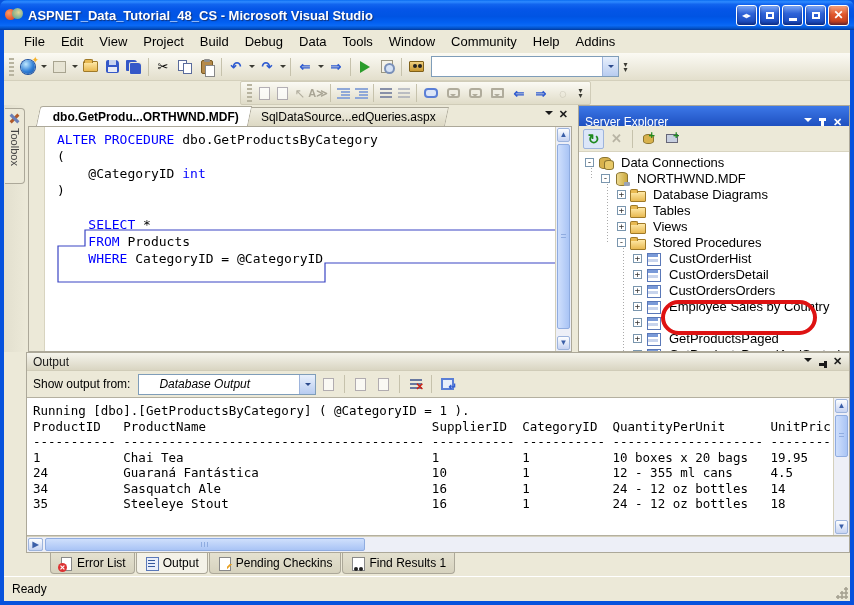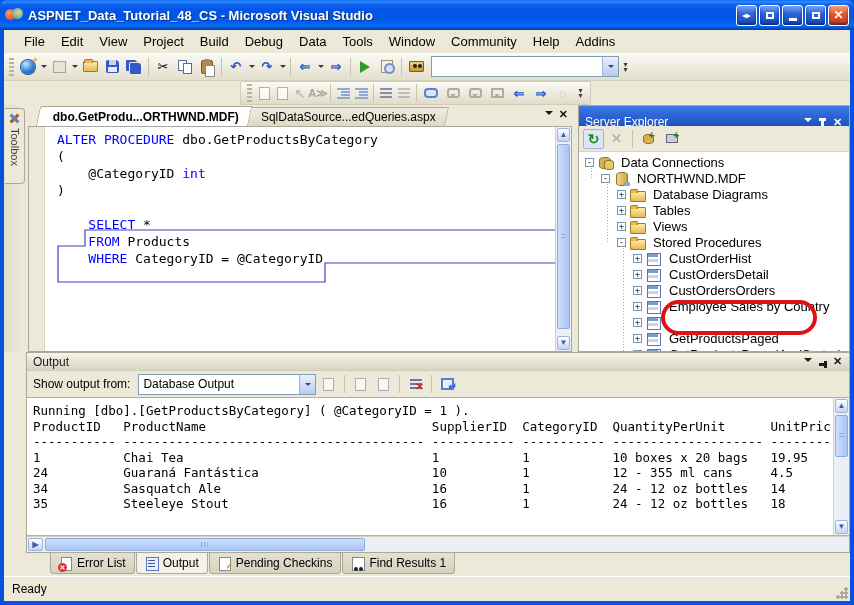--- a/index.html
+++ b/index.html
@@ -76,21 +76,21 @@
   .ic-lines { width:12px; height:11px; background:repeating-linear-gradient(180deg,#8890A8 0 2px,transparent 2px 4px); }
   .ic-roundrect { width:14px; height:10px; border:2px solid #5B7FD6; border-radius:4px; background:#DCE6F8; }
   .ic-bubble { width:13px; height:10px; border:2px solid #B0AC9C; border-radius:3px; background:#EFEDE2; }
   .ic-bubble::after { content:""; position:absolute; left:1px; bottom:-4px; border:3px solid transparent; border-top-color:#B0AC9C; }
   .ic-Aarr { color:#A8A494; font-size:11px; font-weight:bold; }
   .ic-indent { width:14px; height:11px; position:relative; }
   .ic-indent i { position:absolute; right:0; width:9px; height:2px; background:#8FA8D8; }
   .ic-indent i:nth-child(1){ top:0; width:13px; } .ic-indent i:nth-child(2){ top:3px; }
   .ic-indent i:nth-child(3){ top:6px; } .ic-indent i:nth-child(4){ top:9px; width:13px; }
   .combo { height:21px; background:#fff; border:1px solid #7F9DB9; display:flex; align-items:center; font-size:12px; }
-  .combo .cval { flex:1; padding:0 4px; white-space:nowrap; overflow:hidden; }
+  .combo .cval { flex:1; padding:0 20px; white-space:nowrap; overflow:hidden;font-style:italic; }
   .combo .cbtn { width:16px; height:100%; background:linear-gradient(180deg,#E8F0FC,#B8CCF0); border-left:1px solid #9DB4DC; display:flex; align-items:center; justify-content:center; }
   .combo .cbtn::after { content:""; border:3px solid transparent; border-top-color:#2B4A8C; margin-top:3px; }
 
   
   .main { display:flex; height:247px; position:relative; }
   .toolbox-strip { width:22px; flex:none; background:linear-gradient(90deg,#E2DFCE,#ECE9D8); position:relative; }
   .toolbox-tab { position:absolute; left:1px; top:3px; width:20px; height:76px; background:#ECE9D8;
      border:1px solid #ACA899; border-left:none; border-radius:0 4px 4px 0; display:flex; flex-direction:column; align-items:center; padding-top:3px; }
   .toolbox-tab .tbx-icon { width:13px; height:13px; position:relative; margin-bottom:3px; }
   .tbx-icon::before { content:""; position:absolute; left:1px; top:5px; width:11px; height:3px; background:#B05A2A; transform:rotate(-45deg); }

